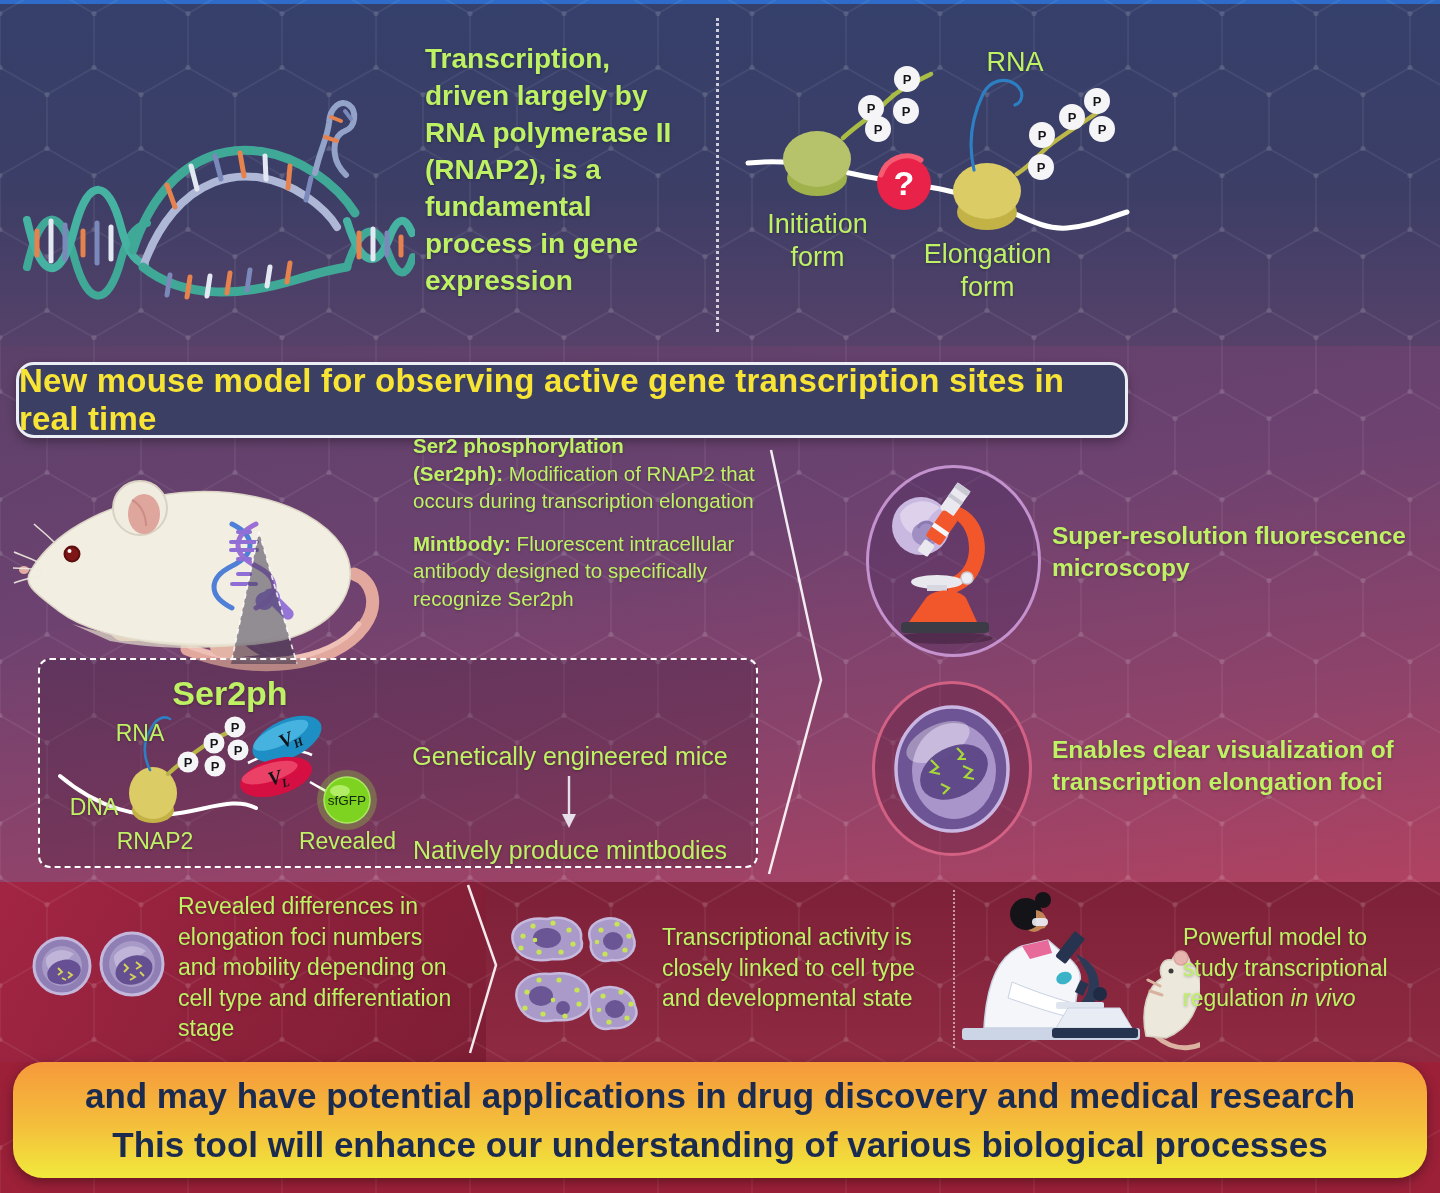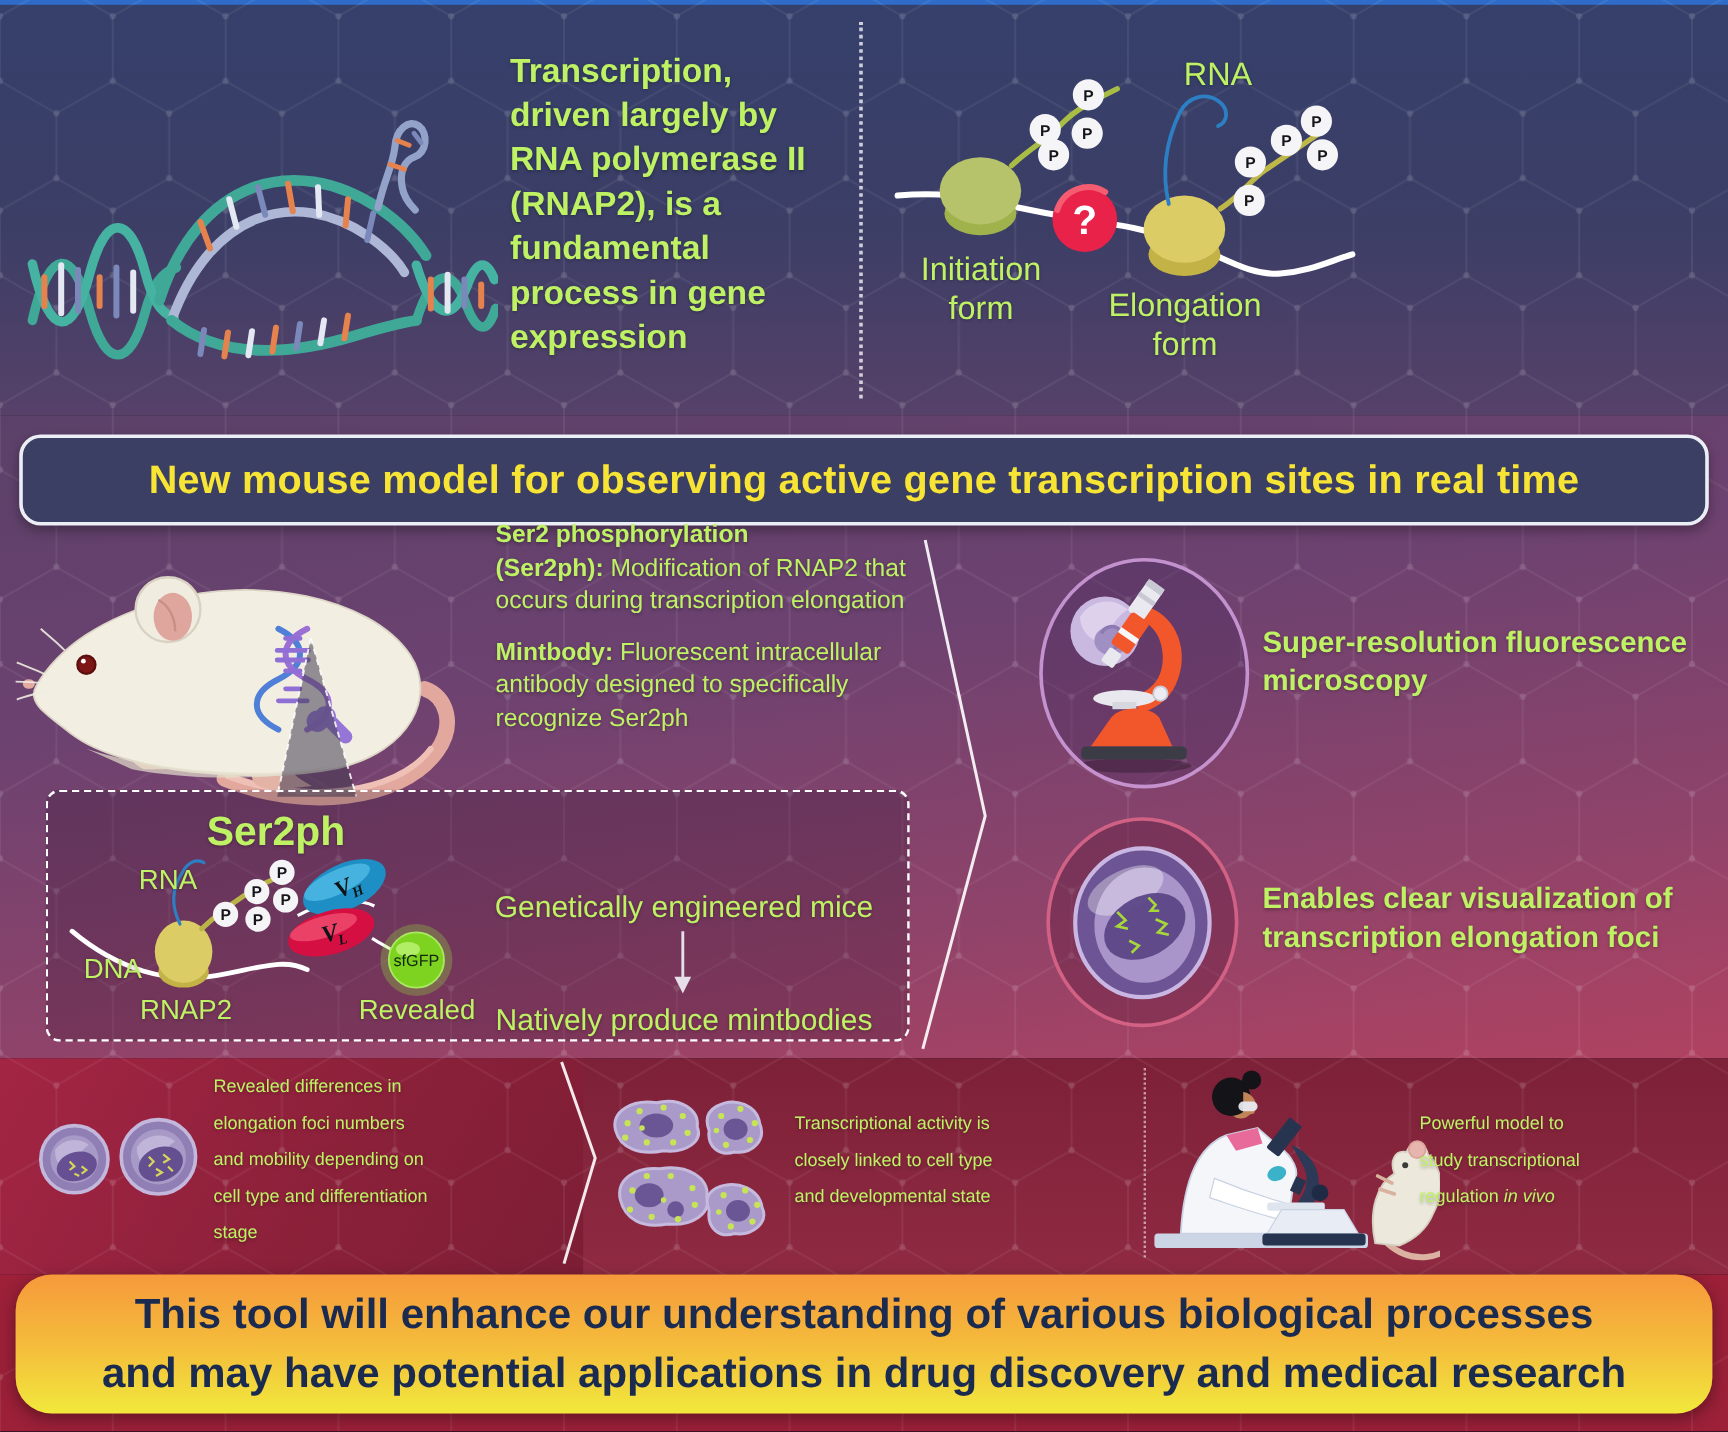--- a/index.html
+++ b/index.html
@@ -25,21 +25,21 @@
   
   #statement-left{left:425px;top:40px;width:262px;font-size:28px;font-weight:bold;line-height:37px;}
   #top-divider{left:716px;top:18px;height:314px;width:0;border-left:3px dotted rgba(255,255,255,.75);}
   #statement-right{left:1157px;top:40px;width:280px;font-size:28px;font-weight:bold;line-height:37px;}
   #top-diagram{left:735px;top:30px;width:420px;height:312px;}
   .diag-label{font-size:27px;line-height:33px;}
   #rna-label-top{left:230px;top:16px;width:100px;}
   #initiation-label{left:20px;top:178px;width:125px;}
   #elongation-label{left:180px;top:208px;width:145px;}
   
-  #banner{left:16px;top:362px;width:1408px;height:76px;background:#3a3f63;
+  #banner{left:16px;top:362px;width:1112px;height:76px;background:#3a3f63;
     border:3px solid #eceef5;border-radius:18px;display:flex;align-items:center;justify-content:center;
     box-shadow:0 4px 10px rgba(0,0,0,.30);box-sizing:border-box;}
   #banner-title{font-size:33px;font-weight:bold;color:#f7e435;letter-spacing:.2px;}
   
   #defs-block{left:413px;top:432px;width:360px;font-size:20.5px;line-height:27.5px;}
   #defs-block p{margin:0 0 15px 0;}
   #ser2ph-box{left:38px;top:658px;width:720px;height:210px;border:2px dashed #fff;
     border-radius:12px;background:rgba(30,10,38,.22);box-sizing:border-box;}
   .box-label{font-size:23px;line-height:26px;}
   #box-title{left:110px;top:14px;width:160px;font-size:34px;font-weight:bold;}
@@ -52,21 +52,21 @@
   #flow2{top:176px;}
   #flow-arrow{left:518px;top:114px;width:22px;height:56px;}
   #circle1{left:866px;top:465px;width:175px;height:192px;border-radius:50%;
     border:3px solid rgba(206,156,217,.9);background:rgba(72,42,94,.32);box-sizing:border-box;overflow:hidden;}
   #circle2{left:872px;top:681px;width:160px;height:175px;border-radius:50%;
     border:3px solid rgba(218,103,137,.9);background:rgba(92,26,56,.35);box-sizing:border-box;overflow:hidden;}
   .feature-text{font-size:24.5px;font-weight:bold;line-height:32px;}
   #feature1{left:1052px;top:520px;width:400px;}
   #feature2{left:1052px;top:734px;width:380px;}
   
-  .result-text{font-size:15px;line-height:30.5px;}
+  .result-text{font-size:23px;line-height:30.5px;}
   #result1{left:178px;top:891px;width:300px;}
   #result2{left:662px;top:922px;width:295px;}
   #result3{left:1183px;top:922px;width:245px;}
   #results-divider{left:953px;top:890px;height:158px;width:0;border-left:2px dotted rgba(255,255,255,.55);}
   
   #footer-banner{left:13px;top:1062px;width:1414px;height:116px;border-radius:30px;
     background:linear-gradient(180deg,#f6993b 0%,#f4bf3b 55%,#f1e93c 100%);
     display:flex;flex-direction:column;align-items:center;justify-content:center;
     box-shadow:0 4px 12px rgba(0,0,0,.35);}
   .footer-line{font-size:35px;font-weight:bold;color:#1b2b50;line-height:49px;text-align:center;}
@@ -529,17 +529,17 @@
     <g stroke="#d9b29f" stroke-width="3" stroke-linecap="round">
       <line x1="200" y1="96" x2="188" y2="90"></line>
         <line x1="202" y1="105" x2="190" y2="101"></line>
     </g>
   </svg>
   <div class="abs result-text wtxt" id="result3"><span class="prel">Powerful model to
 study transcriptional
 regulation </span><i>in vivo</i></div>
 
   <div class="abs" id="footer-banner">
+    <div class="footer-line">and may have potential applications in drug discovery and medical research</div>
     <div class="footer-line">This tool will enhance our understanding of various biological processes</div>
-    <div class="footer-line">and may have potential applications in drug discovery and medical research</div>
   </div>
 
 </div>
 
 </body></html>

